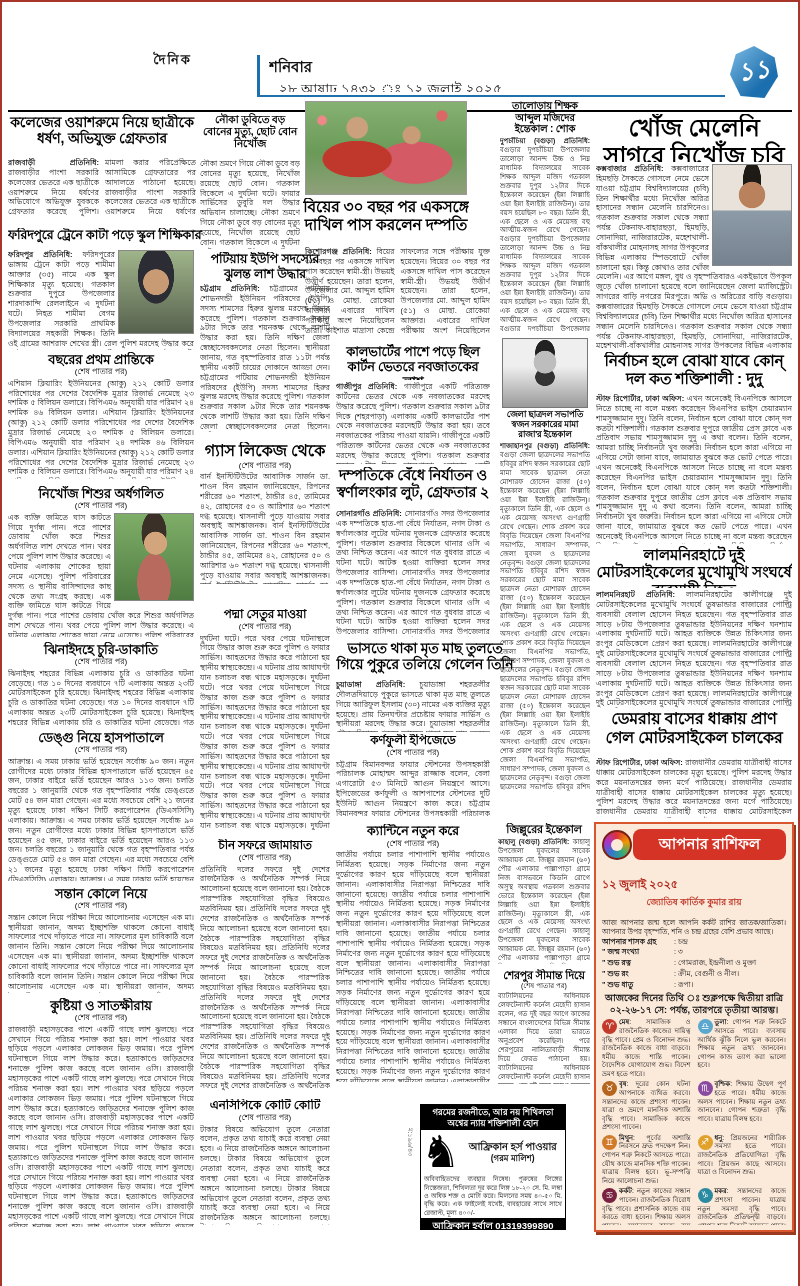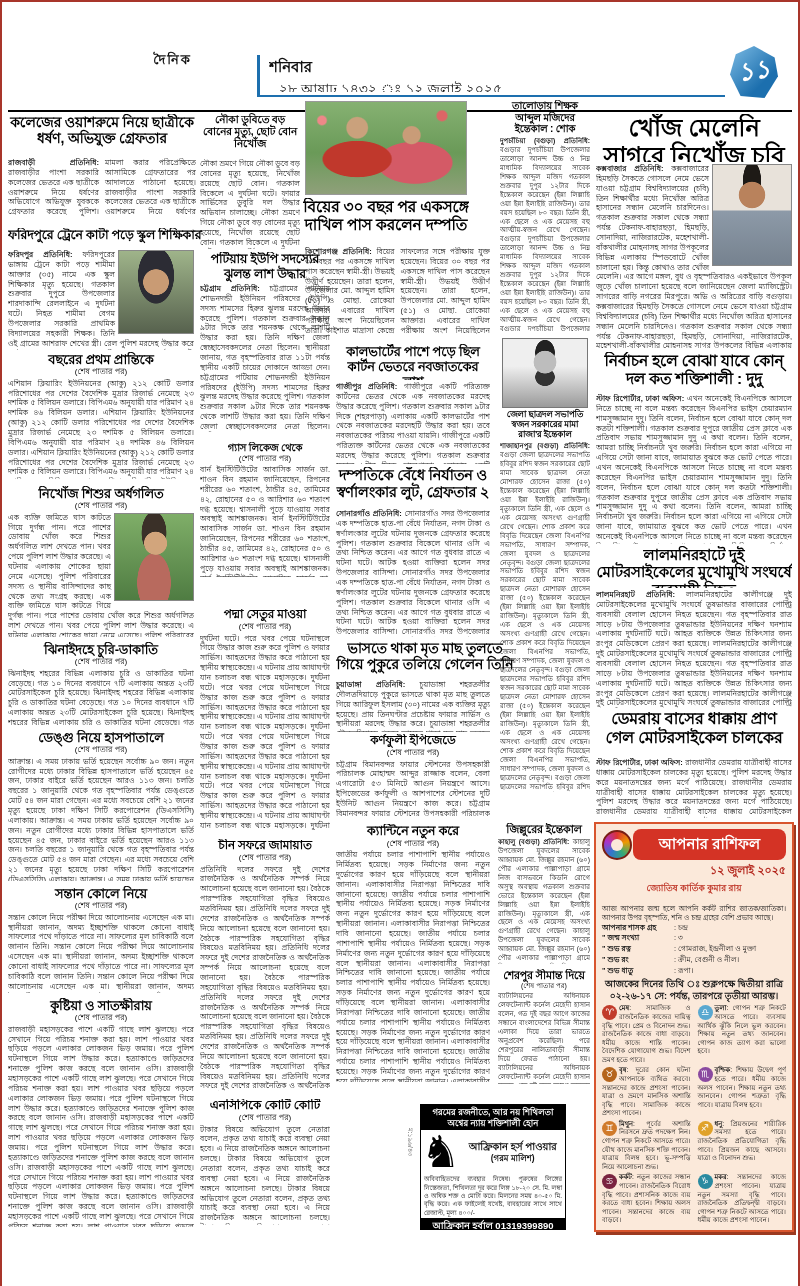--- a/index.html
+++ b/index.html
@@ -56,21 +56,21 @@
   .ad-horse{font-size:44px;line-height:1;color:#000}
   .ad-prod{font-size:10px;font-weight:800;text-align:center;line-height:1.2}
   .ad-body{font-size:6.4px;line-height:1.3;text-align:justify;padding:1px 3px}
   .ad-foot{background:#000;color:#fff;font-size:9.5px;font-weight:800;text-align:center;padding:1px 0}
   
   .horo{border:2px solid #d8552e;box-shadow:2px 3px 0 #9c3a20;background:#fbe9da;padding:5px 6px;display:flex;flex-direction:column}
   .h-head{display:flex;align-items:center;gap:1px}
   .wheel{width:30px;height:30px;border-radius:50%;background:conic-gradient(#d33,#e90,#3a7,#37c,#a3c,#d33);border:2px solid #7a1f14;flex:0 0 auto;position:relative}
   .wheel:after{content:"";position:absolute;inset:7px;border-radius:50%;background:#fbe9da}
   .h-pill{flex:1;background:#d43325;border-radius:8px;color:#fff;text-align:center;font-size:15px;font-weight:900;padding:3px 0}
-  .h-date{font-size:11px;font-weight:800;color:#b3241a;text-align:right;margin-top:2px}
+  .h-date{font-size:11px;font-weight:800;color:#b3241a;text-align:left;margin-top:16px}
   .h-astro{font-size:9px;font-weight:700;color:#c0392b;text-align:center}
   .h-intro{font-size:7.2px;line-height:1.3;text-align:justify;margin-top:8px}
   .hrow{display:flex;font-size:7.4px;line-height:1.45}
   .hlab{width:72px;font-weight:700}
   .h-tithi{font-size:9.2px;font-weight:900;text-align:center;line-height:1.25;margin:3px 0 2px}
   .signs{display:grid;grid-template-columns:1fr 1fr;column-gap:7px;row-gap:2px;flex:1;overflow:hidden}
   .sign{font-size:6.7px;line-height:1.28;text-align:justify}
   .s-ic{float:left;width:15px;height:15px;border-radius:50%;color:#fff;font-size:9px;display:flex;align-items:center;justify-content:center;margin:1px 2px 0 0}
   .s-nm{font-weight:800}
 </style>
@@ -149,21 +149,21 @@
 </div>
 
 <div class="blk" style="left:200px;top:252px;width:130px;height:188px">
   <div class="hl" style="font-size:12.5px">পটিয়ায় ইউপি সদস্যের ঝুলন্ত লাশ উদ্ধার</div>
   <div class="btxt" style="height:148px;overflow:hidden;margin-top:3px">
     <b>চট্টগ্রাম প্রতিনিধি:</b> <span>চট্টগ্রামের পটিয়ায় শোভনদন্ডী ইউনিয়ন পরিষদের (ইউপি) সদস্য শামসের হিরুর ঝুলন্ত মরদেহ উদ্ধার করেছে পুলিশ। গতকাল শুক্রবার সকাল ৯টার দিকে তার শয়নকক্ষ থেকে লাশটি উদ্ধার করা হয়। তিনি দক্ষিণ জেলা স্বেচ্ছাসেবকদলের নেতা ছিলেন। স্থানীয়রা জানায়, গত বৃহস্পতিবার রাত ১১টা পর্যন্ত স্থানীয় একটি চায়ের দোকানে আড্ডা দেন। চট্টগ্রামের পটিয়ায় শোভনদন্ডী ইউনিয়ন পরিষদের (ইউপি) সদস্য শামসের হিরুর ঝুলন্ত মরদেহ উদ্ধার করেছে পুলিশ। গতকাল শুক্রবার সকাল ৯টার দিকে তার শয়নকক্ষ থেকে লাশটি উদ্ধার করা হয়। তিনি দক্ষিণ জেলা স্বেচ্ছাসেবকদলের নেতা ছিলেন। স্থানীয়রা জানায়, গত বৃহস্পতিবার রাত ১১টা পর্যন্ত স্থানীয় একটি চায়ের দোকানে আড্ডা দেন। চট্টগ্রামের পটিয়ায় শোভনদন্ডী ইউনিয়ন পরিষদের (ইউপি) সদস্য শামসের হিরুর ঝুলন্ত মরদেহ উদ্ধার করেছে পুলিশ। গতকাল শুক্রবার সকাল ৯টার দিকে তার শয়নকক্ষ থেকে লাশটি উদ্ধার করা হয়। তিনি দক্ষিণ জেলা স্বেচ্ছাসেবকদলের নেতা ছিলেন। স্থানীয়রা জানায়, গত বৃহস্পতিবার রাত ১১টা পর্যন্ত স্থানীয় একটি চায়ের দোকানে আড্ডা দেন। চট্টগ্রামের পটিয়ায় শোভনদন্ডী ইউনিয়ন পরিষদের (ইউপি) সদস্য শামসের হিরুর ঝুলন্ত মরদেহ উদ্ধার করেছে পুলিশ। গতকাল শুক্রবার সকাল ৯টার দিকে তার শয়নকক্ষ থেকে লাশটি উদ্ধার করা হয়। তিনি দক্ষিণ জেলা স্বেচ্ছাসেবকদলের নেতা ছিলেন। স্থানীয়রা জানায়, গত বৃহস্পতিবার রাত ১১টা পর্যন্ত স্থানীয় একটি চায়ের দোকানে আড্ডা দেন।</span>
   </div>
 </div>
 
 <div class="blk" style="left:200px;top:442px;width:130px;height:144px">
-  <div class="hl" style="font-size:10px">গ্যাস লিকেজ থেকে</div>
+  <div class="hl" style="font-size:16px">গ্যাস লিকেজ থেকে</div>
   <div class="sub">(শেষ পাতার পর)</div>
   <div class="btxt" style="height:112px;overflow:hidden;margin-top:2px">বার্ন ইনস্টিটিউটের আবাসিক সার্জন ডা. শাওন বিন রহমান জানিয়েছেন, রিপনের শরীরের ৬০ শতাংশ, ঠান্ডীর ৪৫, তামিমের ৪২, রোহানের ৫০ ও আরিশার ৬০ শতাংশ দগ্ধ হয়েছে। শ্বাসনালী পুড়ে যাওয়ায় সবার অবস্থাই আশঙ্কাজনক। বার্ন ইনস্টিটিউটের আবাসিক সার্জন ডা. শাওন বিন রহমান জানিয়েছেন, রিপনের শরীরের ৬০ শতাংশ, ঠান্ডীর ৪৫, তামিমের ৪২, রোহানের ৫০ ও আরিশার ৬০ শতাংশ দগ্ধ হয়েছে। শ্বাসনালী পুড়ে যাওয়ায় সবার অবস্থাই আশঙ্কাজনক। বার্ন ইনস্টিটিউটের আবাসিক সার্জন ডা. শাওন বিন রহমান জানিয়েছেন, রিপনের শরীরের ৬০ শতাংশ, ঠান্ডীর ৪৫, তামিমের ৪২, রোহানের ৫০ ও আরিশার ৬০ শতাংশ দগ্ধ হয়েছে। শ্বাসনালী পুড়ে যাওয়ায় সবার অবস্থাই আশঙ্কাজনক। বার্ন ইনস্টিটিউটের আবাসিক সার্জন ডা. শাওন বিন রহমান জানিয়েছেন, রিপনের শরীরের ৬০ শতাংশ, ঠান্ডীর ৪৫, তামিমের ৪২, রোহানের ৫০ ও আরিশার ৬০ শতাংশ দগ্ধ হয়েছে। শ্বাসনালী পুড়ে যাওয়ায় সবার অবস্থাই আশঙ্কাজনক।</div>
 </div>
 
 <div class="blk" style="left:200px;top:608px;width:130px;height:228px">
   <div class="hl" style="font-size:12px">পদ্মা সেতুর মাওয়া</div>
   <div class="sub">(শেষ পাতার পর)</div>
   <div class="btxt" style="height:196px;overflow:hidden;margin-top:2px">দুর্ঘটনা ঘটে। পরে খবর পেয়ে ঘটনাস্থলে গিয়ে উদ্ধার কাজ শুরু করে পুলিশ ও ফায়ার সার্ভিস। আহতদের উদ্ধার করে পাঠানো হয় স্থানীয় স্বাস্থ্যকেন্দ্রে। এ ঘটনায় প্রায় আধাঘণ্টা যান চলাচল বন্ধ থাকে মহাসড়কে। দুর্ঘটনা ঘটে। পরে খবর পেয়ে ঘটনাস্থলে গিয়ে উদ্ধার কাজ শুরু করে পুলিশ ও ফায়ার সার্ভিস। আহতদের উদ্ধার করে পাঠানো হয় স্থানীয় স্বাস্থ্যকেন্দ্রে। এ ঘটনায় প্রায় আধাঘণ্টা যান চলাচল বন্ধ থাকে মহাসড়কে। দুর্ঘটনা ঘটে। পরে খবর পেয়ে ঘটনাস্থলে গিয়ে উদ্ধার কাজ শুরু করে পুলিশ ও ফায়ার সার্ভিস। আহতদের উদ্ধার করে পাঠানো হয় স্থানীয় স্বাস্থ্যকেন্দ্রে। এ ঘটনায় প্রায় আধাঘণ্টা যান চলাচল বন্ধ থাকে মহাসড়কে। দুর্ঘটনা ঘটে। পরে খবর পেয়ে ঘটনাস্থলে গিয়ে উদ্ধার কাজ শুরু করে পুলিশ ও ফায়ার সার্ভিস। আহতদের উদ্ধার করে পাঠানো হয় স্থানীয় স্বাস্থ্যকেন্দ্রে। এ ঘটনায় প্রায় আধাঘণ্টা যান চলাচল বন্ধ থাকে মহাসড়কে। দুর্ঘটনা ঘটে। পরে খবর পেয়ে ঘটনাস্থলে গিয়ে উদ্ধার কাজ শুরু করে পুলিশ ও ফায়ার সার্ভিস। আহতদের উদ্ধার করে পাঠানো হয় স্থানীয় স্বাস্থ্যকেন্দ্রে। এ ঘটনায় প্রায় আধাঘণ্টা যান চলাচল বন্ধ থাকে মহাসড়কে। দুর্ঘটনা ঘটে। পরে খবর পেয়ে ঘটনাস্থলে গিয়ে উদ্ধার কাজ শুরু করে পুলিশ ও ফায়ার সার্ভিস। আহতদের উদ্ধার করে পাঠানো হয় স্থানীয় স্বাস্থ্যকেন্দ্রে। এ ঘটনায় প্রায় আধাঘণ্টা যান চলাচল বন্ধ থাকে মহাসড়কে। দুর্ঘটনা ঘটে। পরে খবর পেয়ে ঘটনাস্থলে গিয়ে উদ্ধার কাজ শুরু করে পুলিশ ও ফায়ার সার্ভিস। আহতদের উদ্ধার করে পাঠানো হয় স্থানীয় স্বাস্থ্যকেন্দ্রে। এ ঘটনায় প্রায় আধাঘণ্টা যান চলাচল বন্ধ থাকে মহাসড়কে।</div>
 </div>
 

